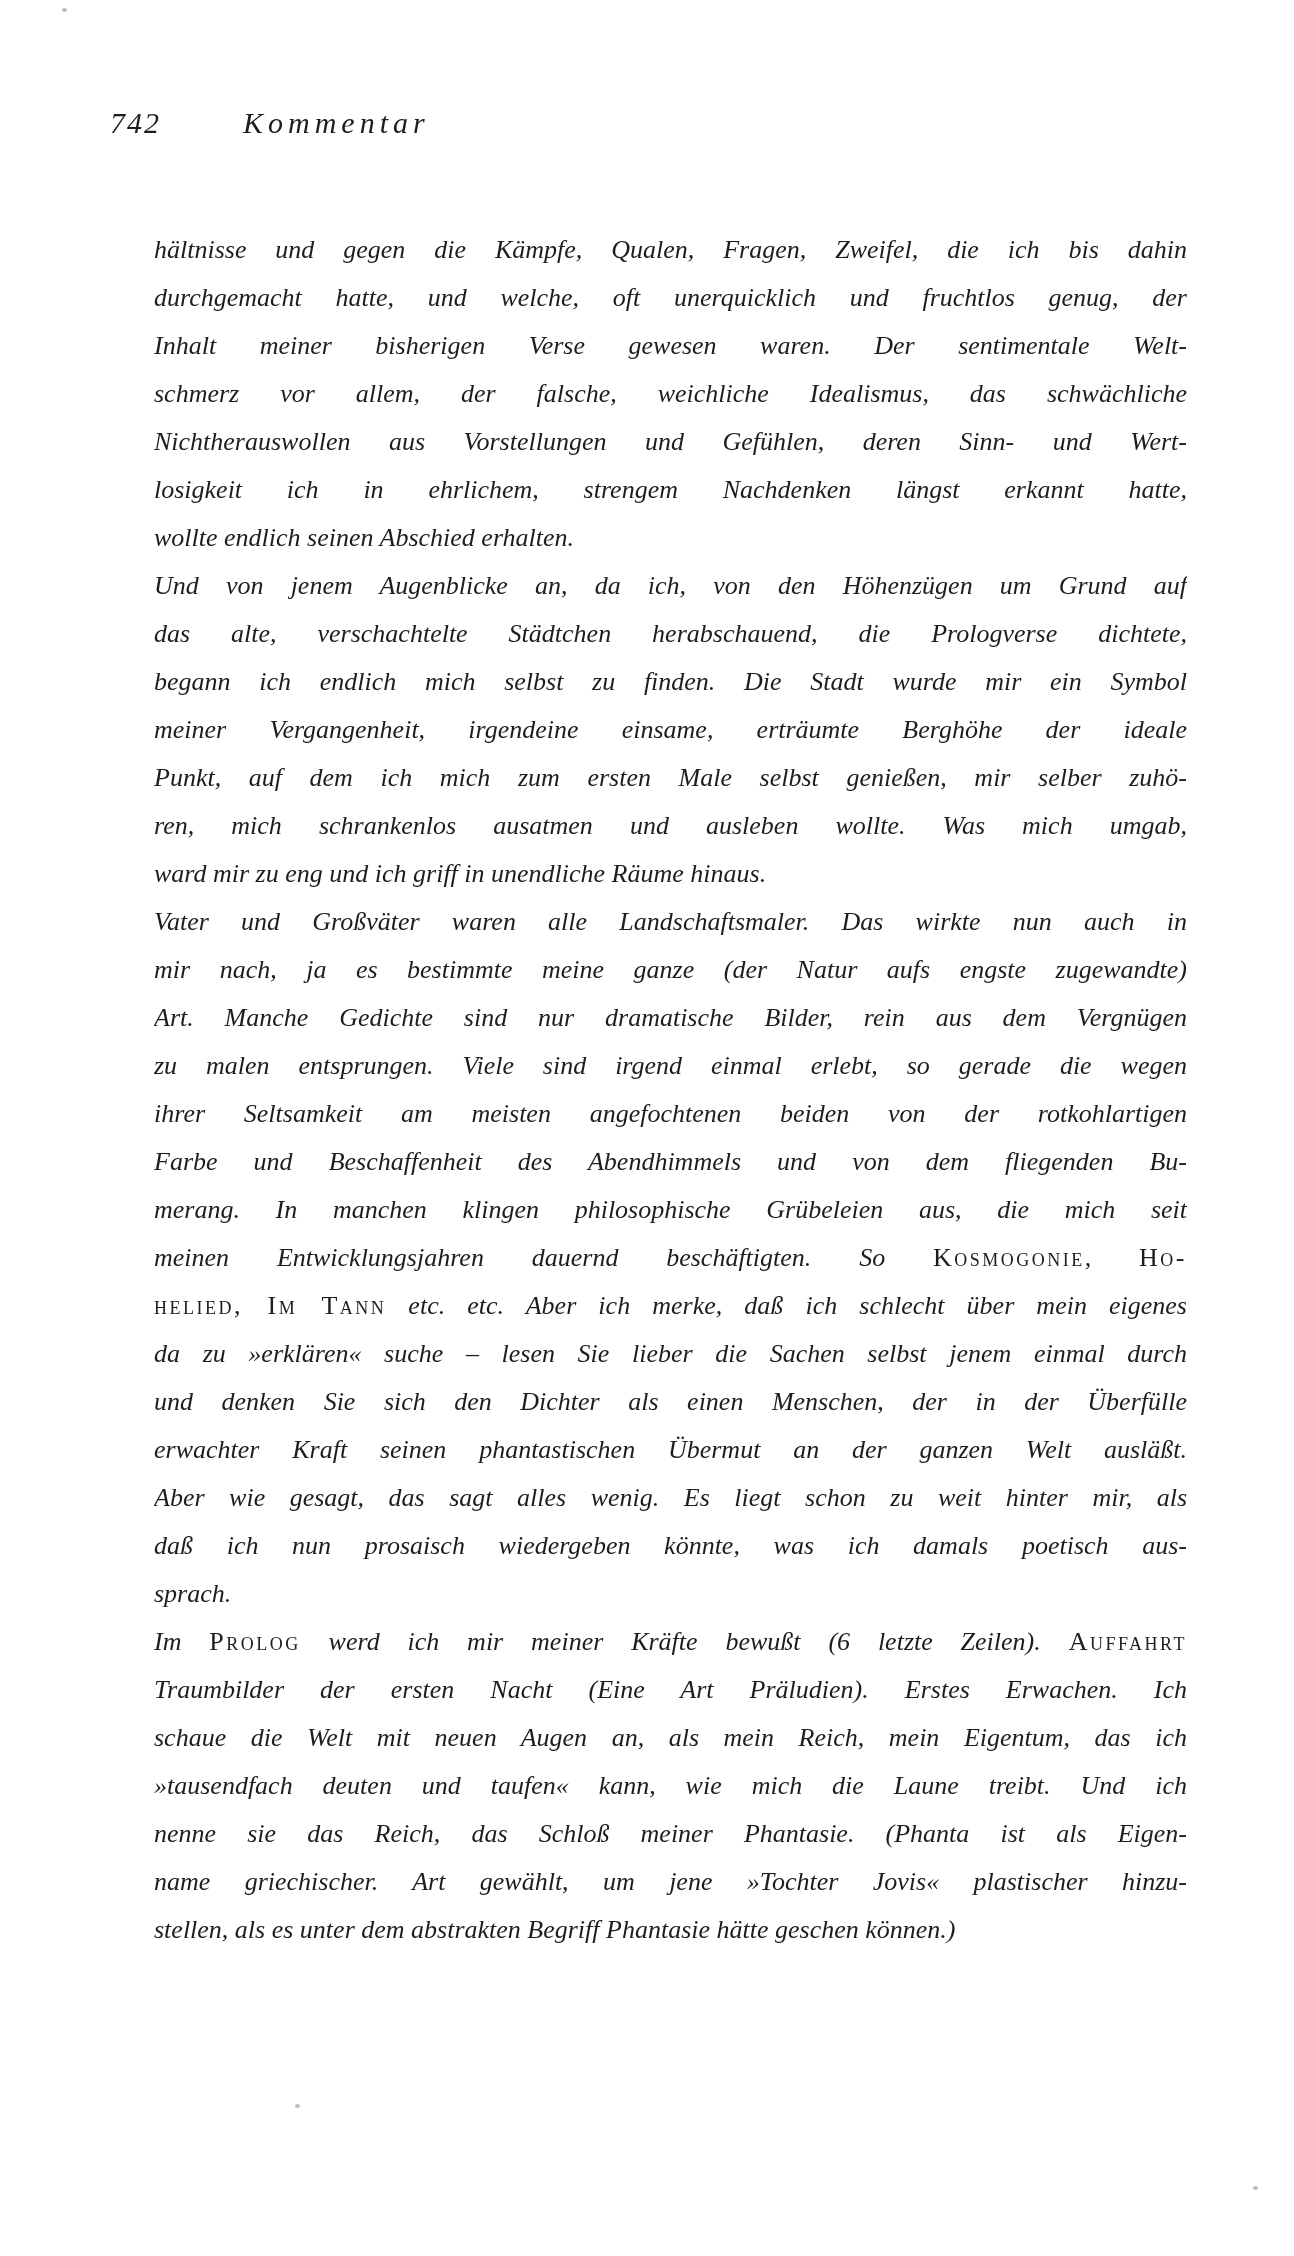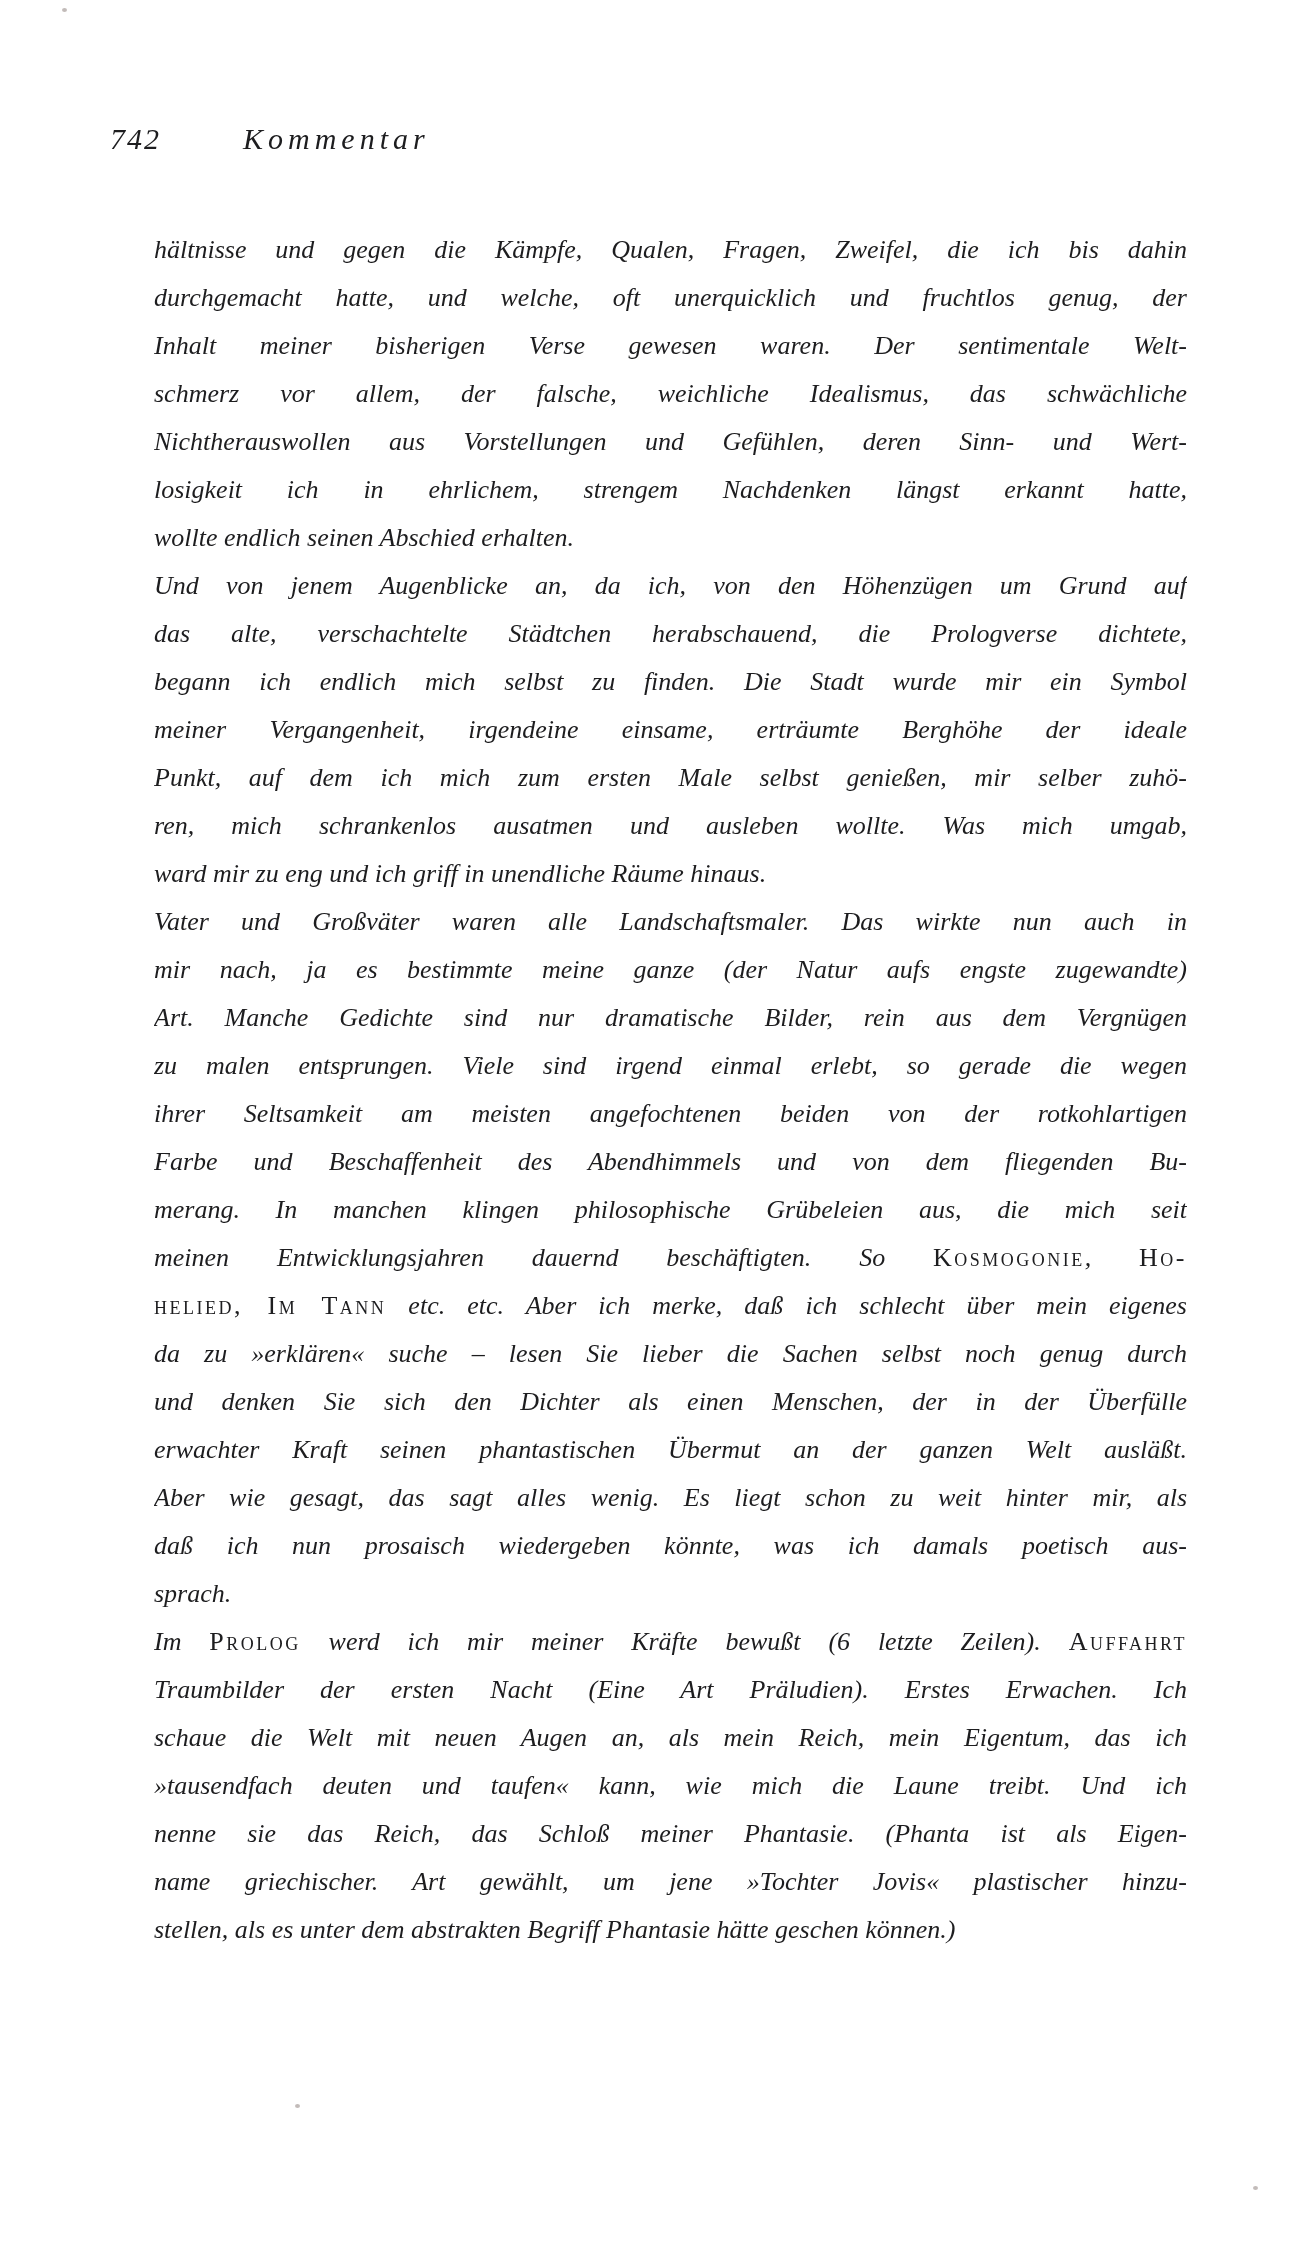--- a/index.html
+++ b/index.html
@@ -11,21 +11,21 @@
     position: relative;
     width: 1294px;
     height: 2256px;
     overflow: hidden;
     font-family: "Liberation Serif", serif;
     color: #1d1d1f;
   }
   .page-header {
     position: absolute;
     left: 110px;
-    top: 112px;
+    top: 96px;
     width: 1077px;
     display: flex;
     align-items: baseline;
     font-size: 30px;
     font-style: italic;
   }
   .page-number {
     letter-spacing: 2px;
   }
   .running-head {
@@ -92,21 +92,21 @@
     <div class="line last"><span>ward mir zu eng und ich griff in unendliche Räume hinaus.</span></div>
     <div class="line"><span>Vater und Großväter waren alle Landschaftsmaler. Das wirkte nun auch in</span></div>
     <div class="line"><span>mir nach, ja es bestimmte meine ganze (der Natur aufs engste zugewandte)</span></div>
     <div class="line"><span>Art. Manche Gedichte sind nur dramatische Bilder, rein aus dem Vergnügen</span></div>
     <div class="line"><span>zu malen entsprungen. Viele sind irgend einmal erlebt, so gerade die wegen</span></div>
     <div class="line"><span>ihrer Seltsamkeit am meisten angefochtenen beiden von der rotkohlartigen</span></div>
     <div class="line"><span>Farbe und Beschaffenheit des Abendhimmels und von dem fliegenden Bu-</span></div>
     <div class="line"><span>merang. In manchen klingen philosophische Grübeleien aus, die mich seit</span></div>
     <div class="line"><span>meinen Entwicklungsjahren dauernd beschäftigten. So </span><span class="sc">Kosmogonie</span><span>, </span><span class="sc">Ho-</span></div>
     <div class="line"><span class="sc">helied, Im Tann</span><span> etc. etc. Aber ich merke, daß ich schlecht über mein eigenes</span></div>
-    <div class="line"><span>da zu »erklären« suche – lesen Sie lieber die Sachen selbst noch genug durch</span></div>
+    <div class="line"><span>da zu »erklären« suche – lesen Sie lieber die Sachen selbst jenem einmal durch</span></div>
     <div class="line"><span>und denken Sie sich den Dichter als einen Menschen, der in der Überfülle</span></div>
     <div class="line"><span>erwachter Kraft seinen phantastischen Übermut an der ganzen Welt ausläßt.</span></div>
     <div class="line"><span>Aber wie gesagt, das sagt alles wenig. Es liegt schon zu weit hinter mir, als</span></div>
     <div class="line"><span>daß ich nun prosaisch wiedergeben könnte, was ich damals poetisch aus-</span></div>
     <div class="line last"><span>sprach.</span></div>
     <div class="line"><span>Im </span><span class="sc">Prolog</span><span> werd ich mir meiner Kräfte bewußt (6 letzte Zeilen). </span><span class="sc">Auffahrt</span></div>
     <div class="line"><span>Traumbilder der ersten Nacht (Eine Art Präludien). Erstes Erwachen. Ich</span></div>
     <div class="line"><span>schaue die Welt mit neuen Augen an, als mein Reich, mein Eigentum, das ich</span></div>
     <div class="line"><span>»tausendfach deuten und taufen« kann, wie mich die Laune treibt. Und ich</span></div>
     <div class="line"><span>nenne sie das Reich, das Schloß meiner Phantasie. (Phanta ist als Eigen-</span></div>

